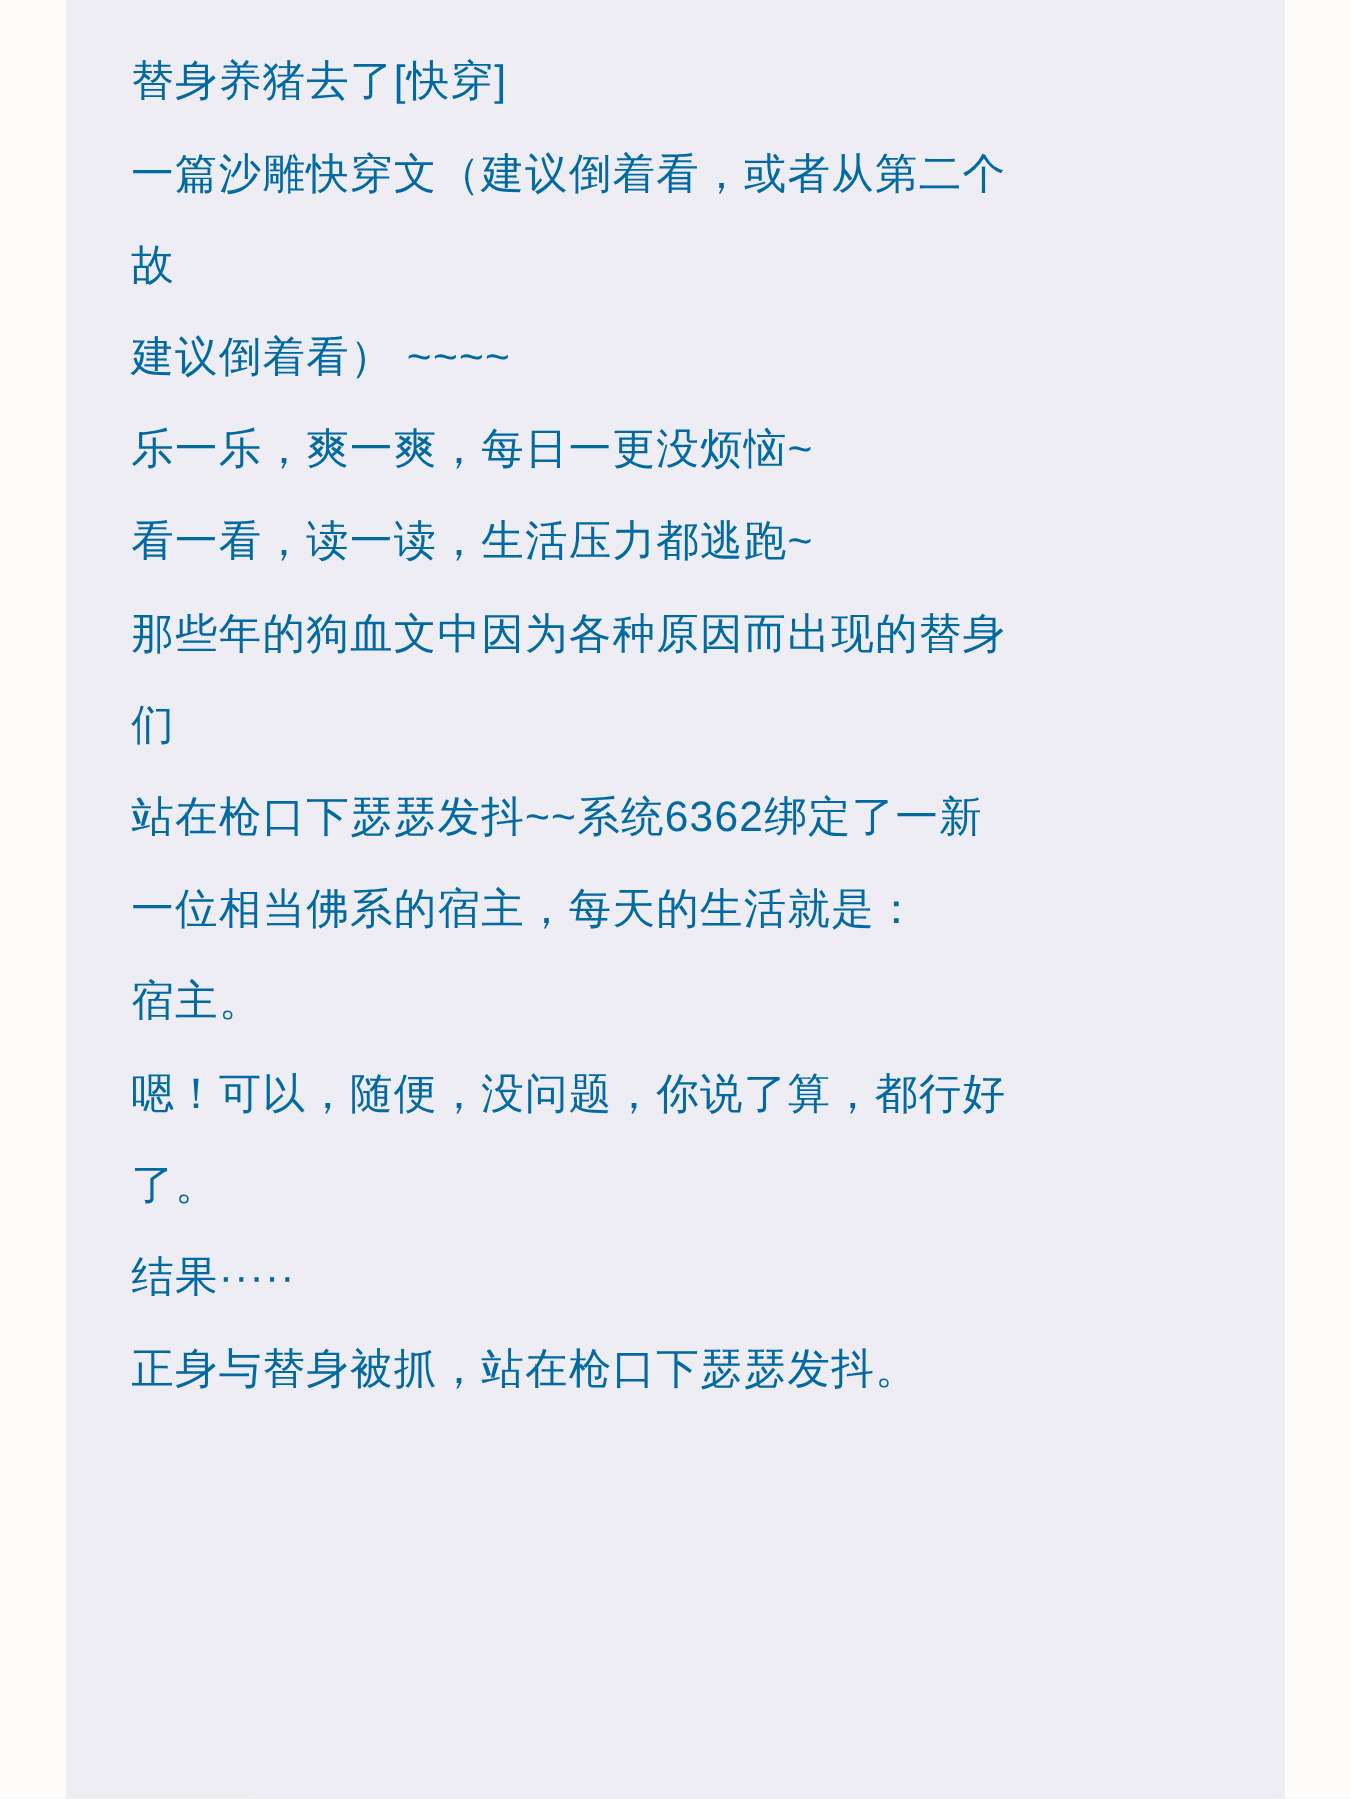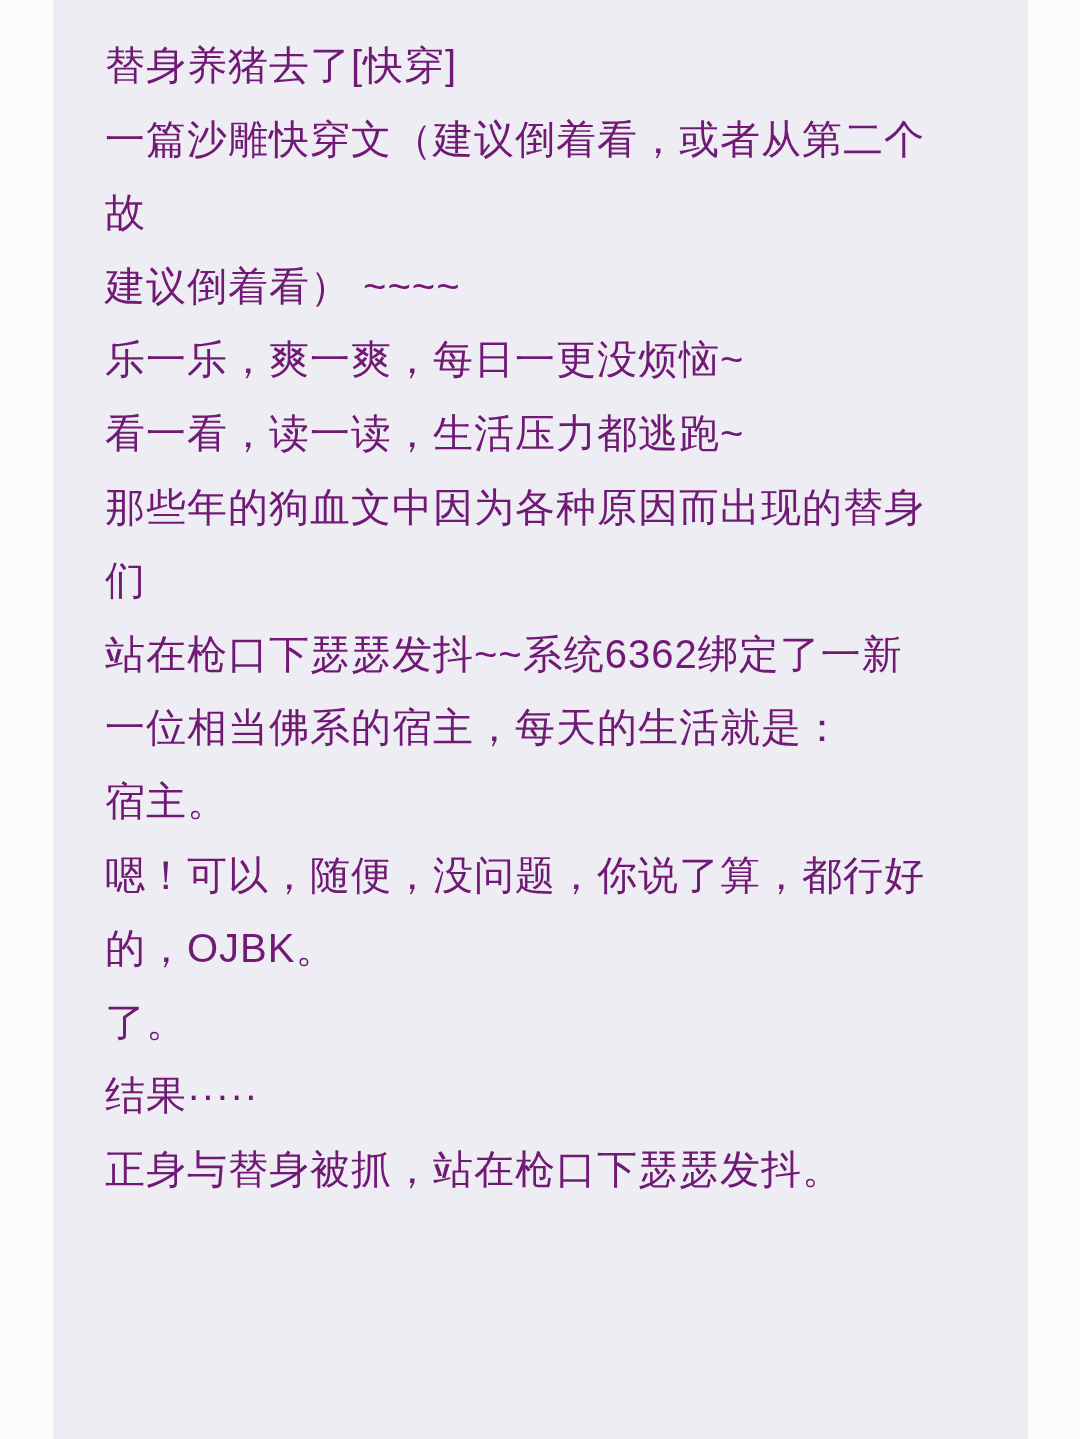--- a/index.html
+++ b/index.html
@@ -22,23 +22,23 @@
     background: #eeedf4;
   }
   .text-block {
     padding-top: 29px;
     padding-left: 52px;
     padding-right: 20px;
   }
   .text-line {
     height: 73.6px;
     line-height: 73.6px;
-    font-size: 40px;
+    font-size: 34px;
     letter-spacing: 1px;
-    color: #701a75;
+    color: #0369a1;
     font-weight: 400;
     white-space: pre;
   }
 </style>
 </head>
 <body>
 
 <div class="content-panel">
   <div class="text-block">
     <div class="text-line">替身养猪去了[快穿]</div>
@@ -46,18 +46,17 @@
     <div class="text-line">故</div>
     <div class="text-line">建议倒着看） ~~~~</div>
     <div class="text-line">乐一乐，爽一爽，每日一更没烦恼~</div>
     <div class="text-line">看一看，读一读，生活压力都逃跑~</div>
     <div class="text-line">那些年的狗血文中因为各种原因而出现的替身</div>
     <div class="text-line">们</div>
     <div class="text-line">站在枪口下瑟瑟发抖~~系统6362绑定了一新</div>
     <div class="text-line">一位相当佛系的宿主，每天的生活就是：</div>
     <div class="text-line">宿主。</div>
     <div class="text-line">嗯！可以，随便，没问题，你说了算，都行好</div>
-    <div class="text-line">的，OJBK。</div>
     <div class="text-line">了。</div>
     <div class="text-line">结果·····</div>
     <div class="text-line">正身与替身被抓，站在枪口下瑟瑟发抖。</div>
   </div>
 </div>
 
 </body></html>

